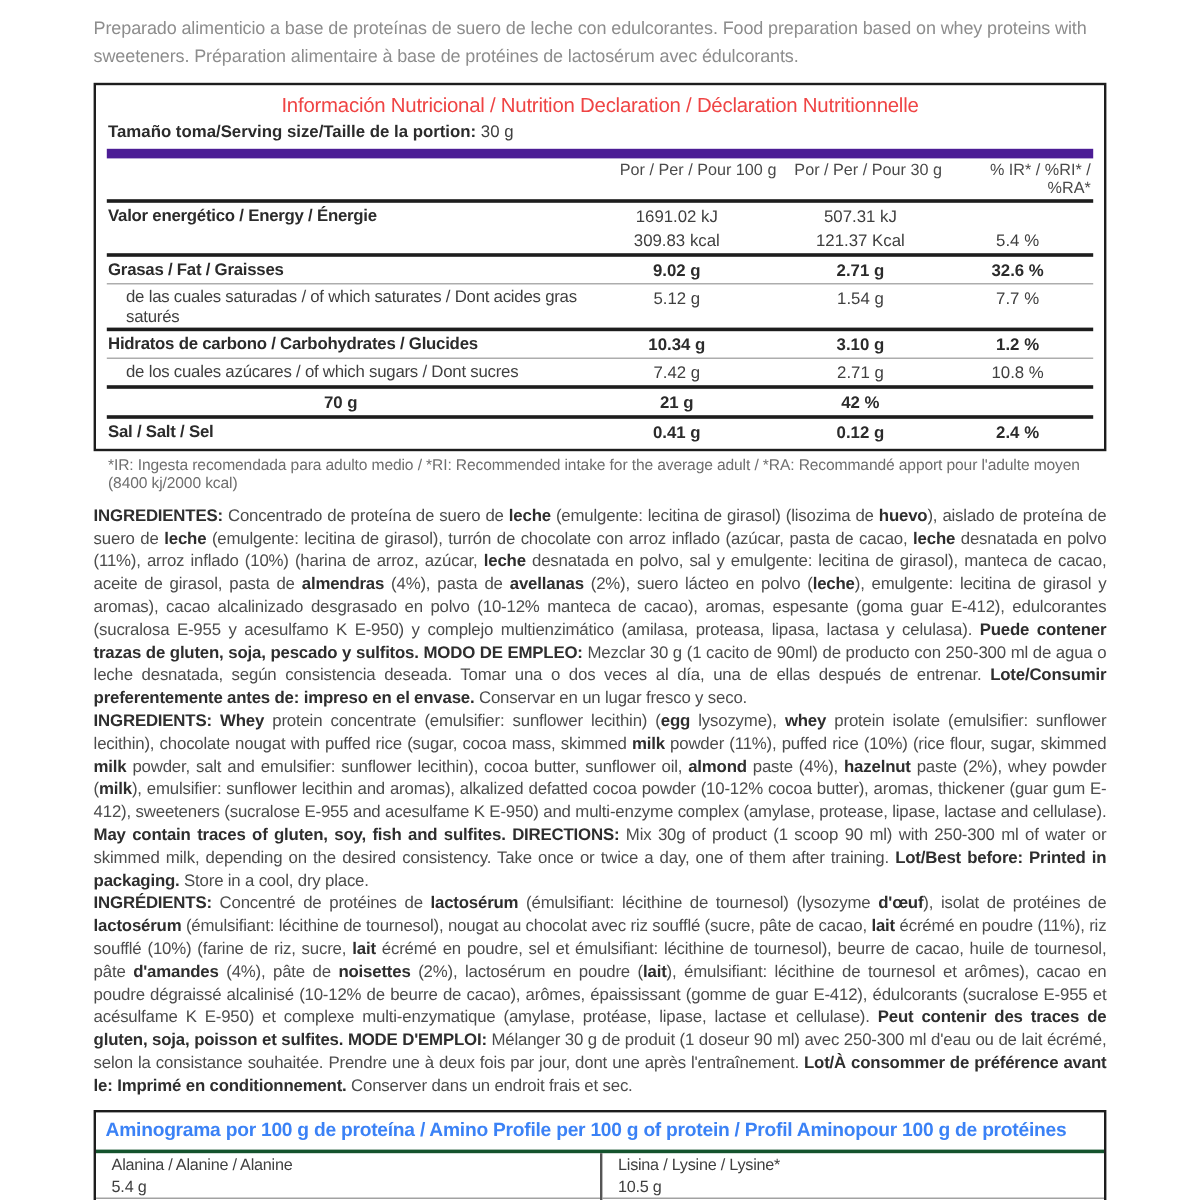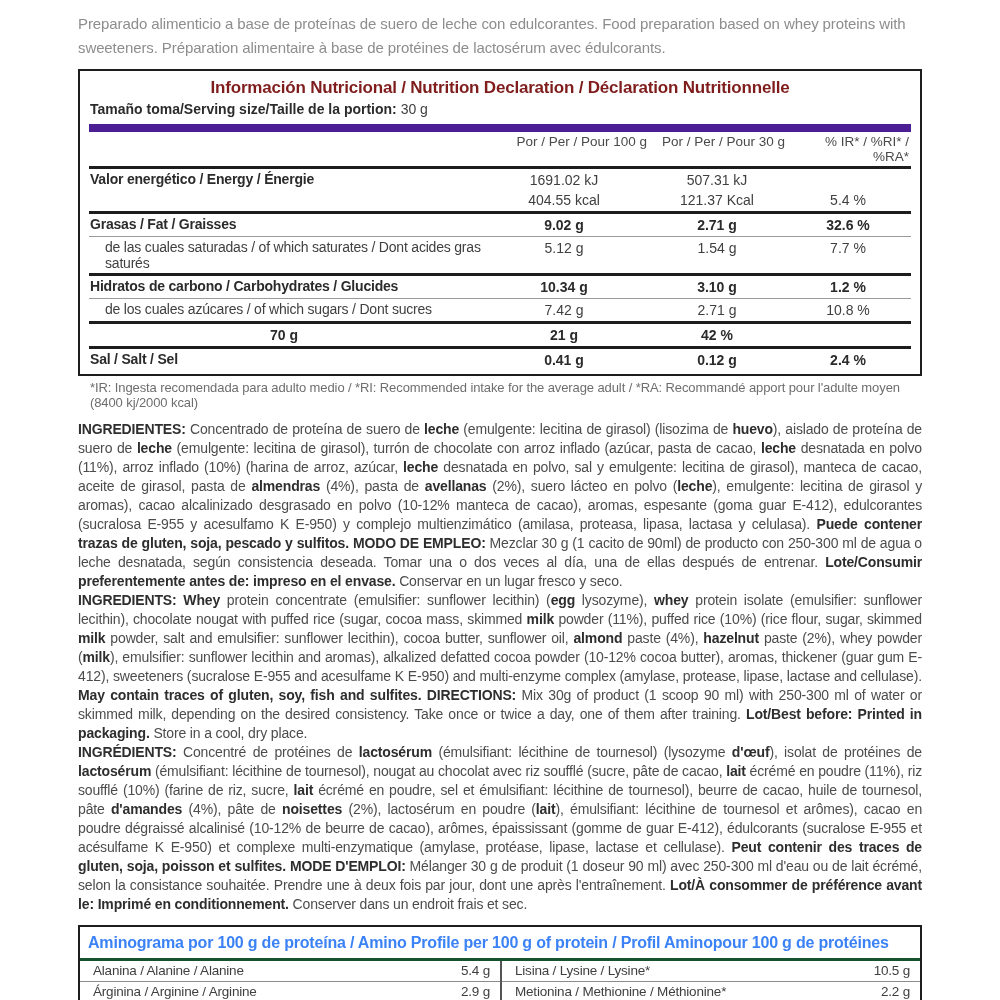--- a/index.html
+++ b/index.html
@@ -5,21 +5,21 @@
   * { margin:0; padding:0; box-sizing:border-box; }
   html,body { width:1000px; height:1000px; background:#ffffff; overflow:hidden;
               font-family:"Liberation Sans", sans-serif; color:#4a4a4a; }
   .page { width:844px; margin:0 78px; }
 
   
   .intro { color:#8d8d8d; font-size:15px; line-height:1.6; margin:12px 0 9px 0; letter-spacing:-0.1px; }
 
   
   .ntable { border:2px solid #1d1d1d; padding:5px 9px 3px 9px; color:#3f3f3f; }
-  .ntitle { text-align:center; font-weight:bold; font-size:17px; color:#7f1d1d; padding:2px 0 3px 0; letter-spacing:-0.2px; }
+  .ntitle { text-align:center; font-weight:normal; font-size:17px; color:#ef4444; padding:2px 0 3px 0; letter-spacing:-0.2px; }
   .nserving { font-size:14px; padding:0 0 7px 1px; }
   .nserving .b { font-weight:bold; color:#2b2b2b; }
   .grid4 { display:grid; grid-template-columns:1fr 168px 138px 124px; }
   .nhead { border-top:8px solid #4c1d95; border-bottom:3px solid #1d1d1d; font-size:13.5px; padding:2px 0; }
   .nhead .hcell { text-align:right; padding-right:2px; color:#4a4a4a; }
   .nrow { font-size:14px; align-items:start; padding:1px 0; }
   .nrow.top-thick { border-top:3px solid #1d1d1d; }
   .nrow.top-thin { border-top:1px solid #9a9a9a; }
   .nlabel { padding:1px 0 1px 1px; letter-spacing:-0.2px; }
   .nlabel.b { font-weight:bold; color:#2b2b2b; }
@@ -33,21 +33,21 @@
   .paras { font-size:14px; line-height:19px; text-align:justify; color:#4c4c4c; letter-spacing:-0.15px; margin-bottom:11px; }
   .paras .b { font-weight:bold; color:#2e2e2e; }
 
   
   .atable { border:2px solid #1d1d1d; color:#3f3f3f; }
   .atitle { font-weight:bold; font-size:16px; color:#3b82f6; padding:7px 8px 6px 8px; border-bottom:3px solid #14532d; letter-spacing:-0.2px; }
   .abody { display:grid; grid-template-columns:1fr 1fr; }
   .acol.right { border-left:2px solid #555; }
   .arow { display:flex; justify-content:space-between; align-items:baseline; font-size:13.5px;
           padding:1px 10px 1px 13px; border-top:1px solid #8c8c8c; line-height:17.5px; letter-spacing:-0.2px; }
-  .arow:first-child { border-top:none; }
+  .arow:first-child { border-top:none;flex-direction:column; }
 </style>
 </head>
 <body>
 
 <div class="page">
 
   <p class="intro">Preparado alimenticio a base de proteínas de suero de leche con edulcorantes. Food preparation based on whey proteins with sweeteners. Préparation alimentaire à base de protéines de lactosérum avec édulcorants.</p>
 
   <div class="ntable">
     <div class="ntitle">Información Nutricional / Nutrition Declaration / Déclaration Nutritionnelle</div>
@@ -59,21 +59,21 @@
       <div></div>
       <div class="hcell">Por / Per / Pour 100 g</div>
       <div class="hcell">Por / Per / Pour 30 g</div>
       <div class="hcell">% IR* / %RI* / %RA*</div>
     </div>
     <div id="nutrition-rows">
         <div class="grid4 nrow">
           <div class="nlabel b">Valor energético / Energy / Énergie</div>
           <div class="vcell">
             <div>1691.02 kJ</div>
-            <div>404.55 kcal</div>
+            <div>309.83 kcal</div>
           </div>
           <div class="vcell">
             <div>507.31 kJ</div>
             <div>121.37 Kcal</div>
           </div>
           <div class="vcell">
             <div>&nbsp;</div>
             <div>5.4 %</div>
           </div>
         </div>

